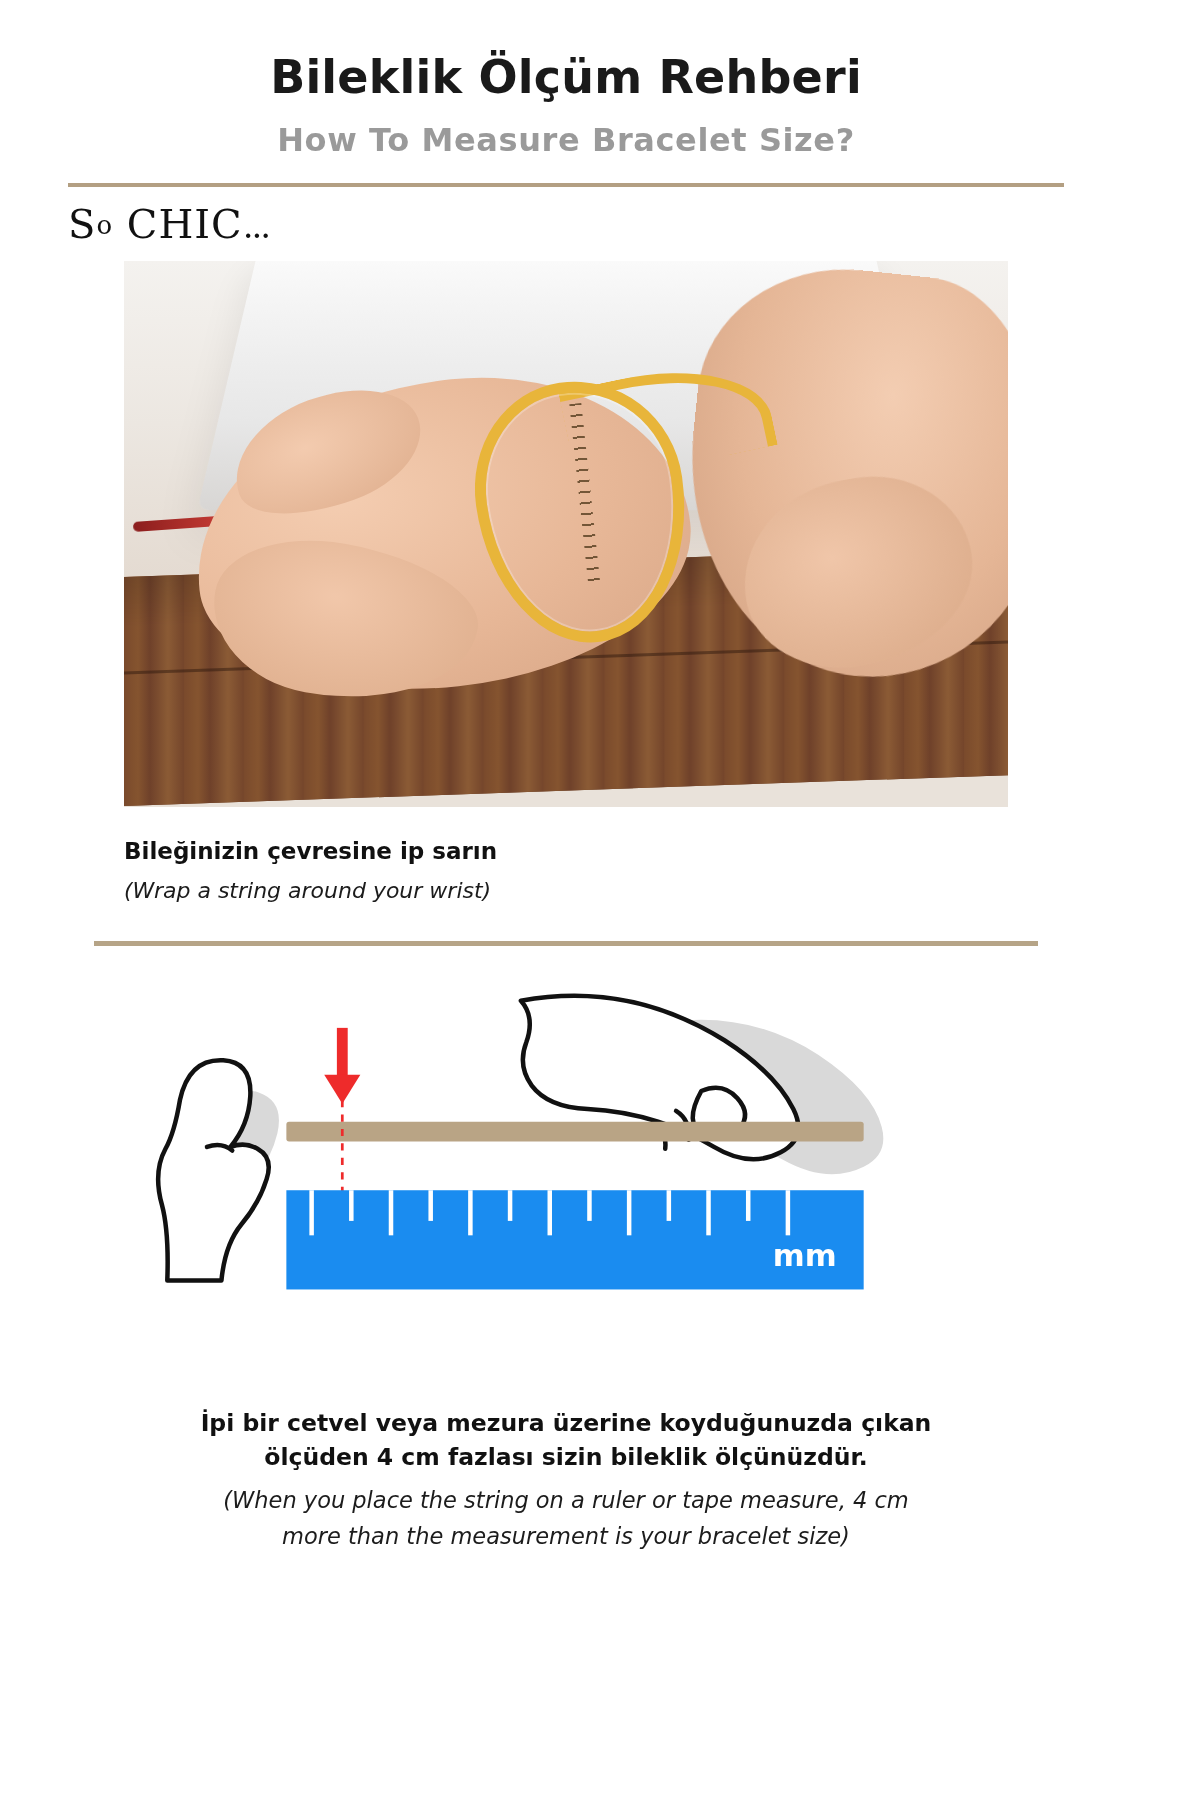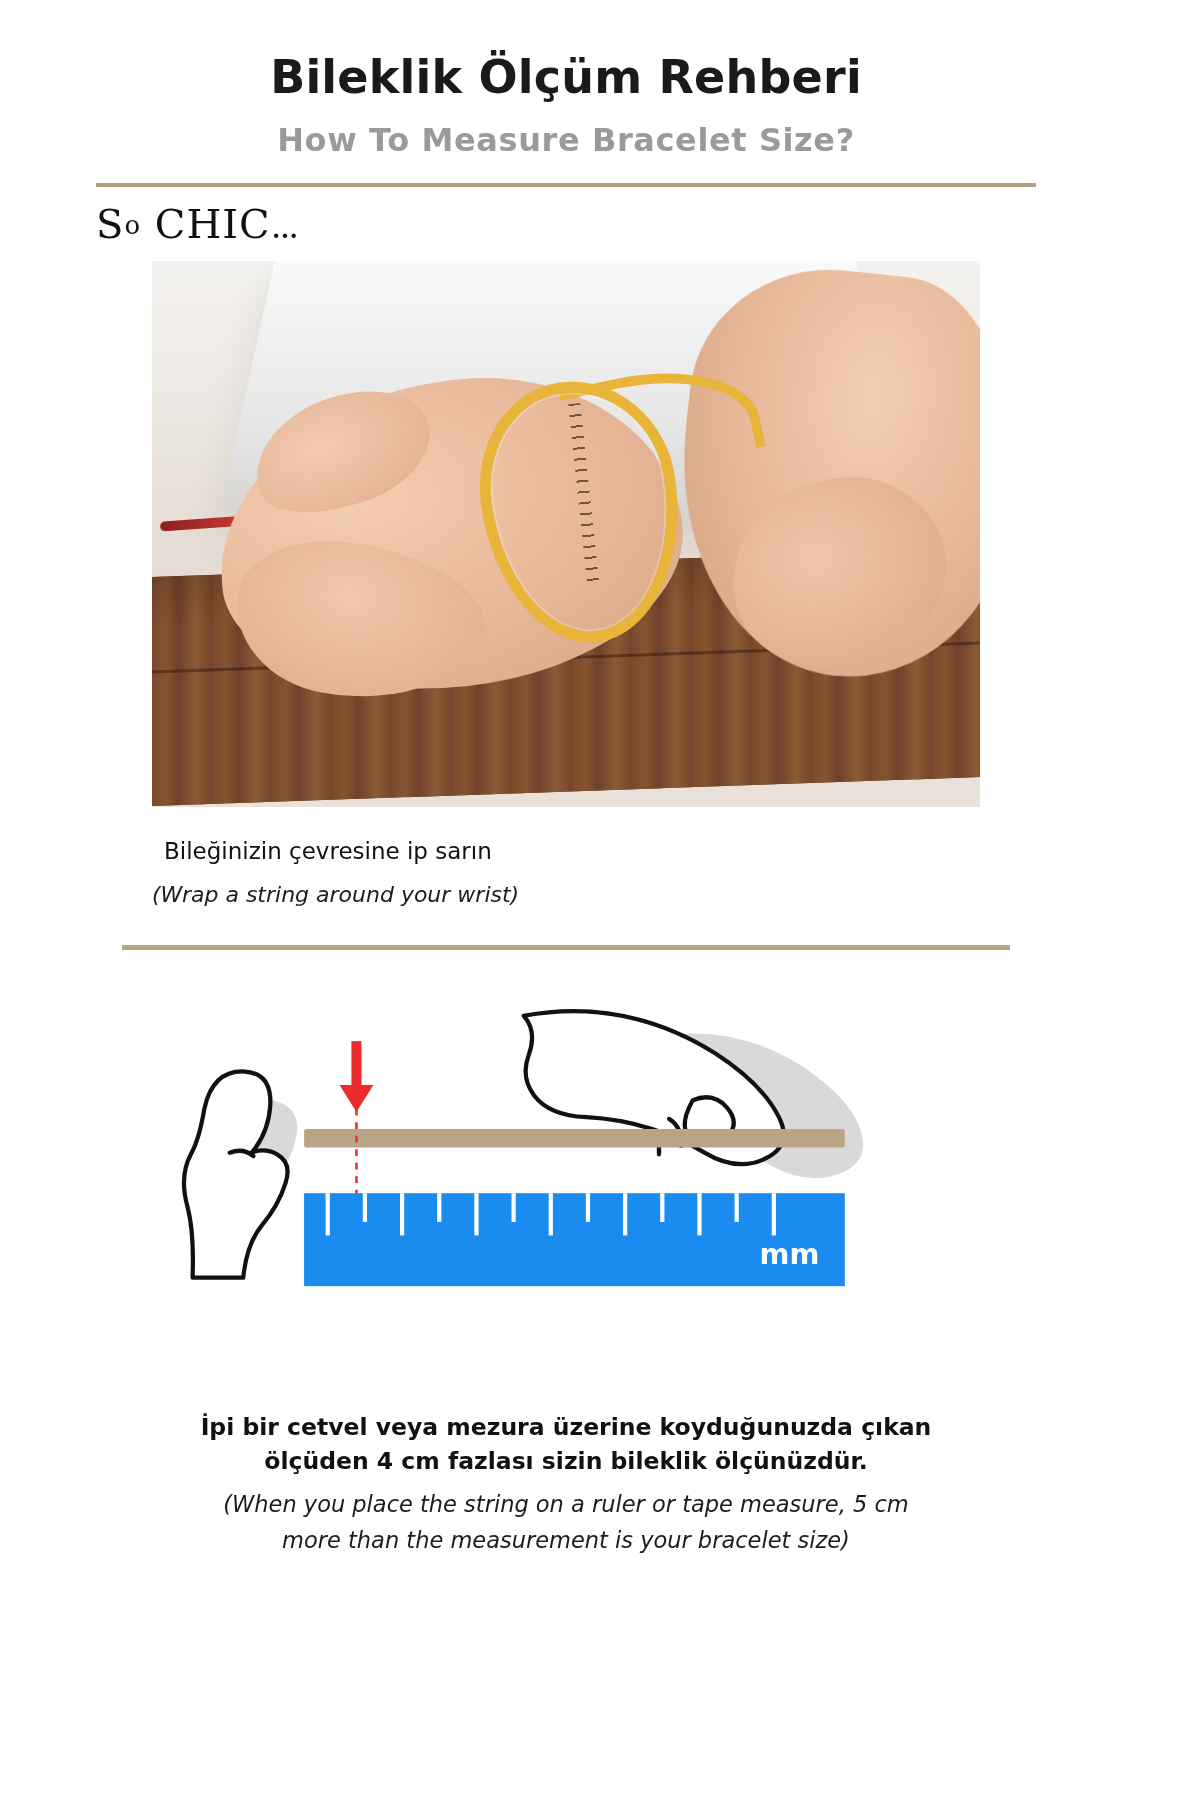--- a/index.html
+++ b/index.html
@@ -13,21 +13,21 @@
     font-family: "DejaVu Sans", sans-serif;
     color: #1b1b1b;
     overflow: hidden;
     position: relative;
   }
   .page {
     width: 1132px;
     height: 1798px;
     position: relative;
     box-sizing: border-box;
-    padding: 0 96px;
+    padding: 0 68px;
     background: #ffffff;
   }
 
   
   .header {
     text-align: center;
     padding-top: 52px;
   }
   .title {
     font-size: 46px;
@@ -224,24 +224,24 @@
   }
 
   
   .caption {
     padding-left: 56px;
     padding-right: 40px;
     margin-top: 28px;
   }
   .caption .tr {
     font-size: 23px;
-    font-weight: 400;
+    font-weight: 700;
     color: #111;
     line-height: 1.42;
-    margin: 12px;
+    margin: 0;
   }
   .caption .en {
     font-size: 22px;
     font-style: italic;
     color: #1c1c1c;
     line-height: 1.45;
     margin: 8px 0 0 0;
   }
 
   .divider-wrap {
@@ -376,17 +376,17 @@
           </g>
           <text x="790" y="312" text-anchor="end" fill="#ffffff" font-family="DejaVu Sans, sans-serif" font-size="34" font-weight="700">mm</text>
         </g>
       </svg>
     </div>
   </div>
 
   <div class="caption2">
     <p class="tr">İpi bir cetvel veya mezura üzerine koyduğunuzda çıkan</p>
     <p class="tr">ölçüden 4 cm fazlası sizin bileklik ölçünüzdür.</p>
-    <p class="en">(When you place the string on a ruler or tape measure, 5 cm</p>
+    <p class="en">(When you place the string on a ruler or tape measure, 4 cm</p>
     <p class="en" style="margin-top:2px">more than the measurement is your bracelet size)</p>
   </div>
 
 </div>
 
 </body></html>

